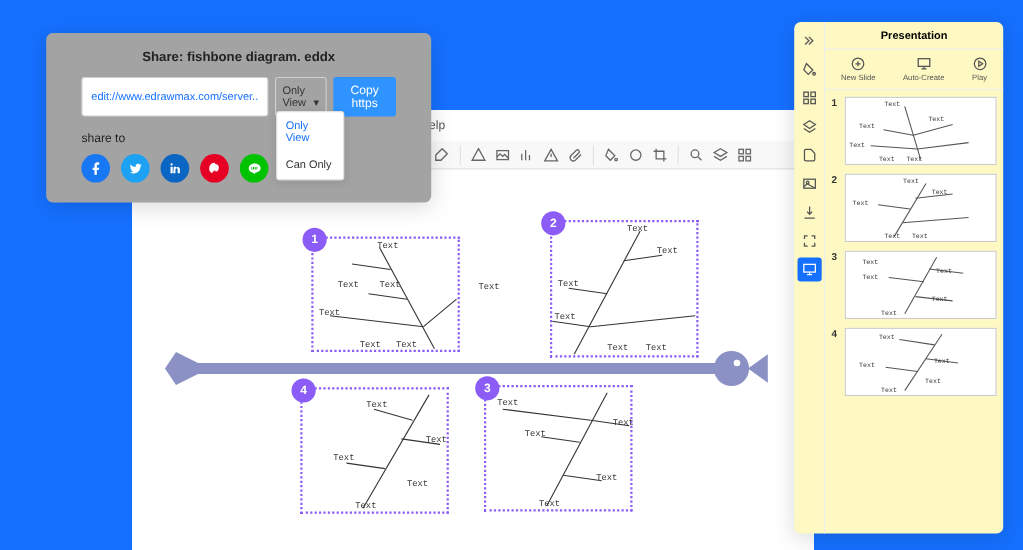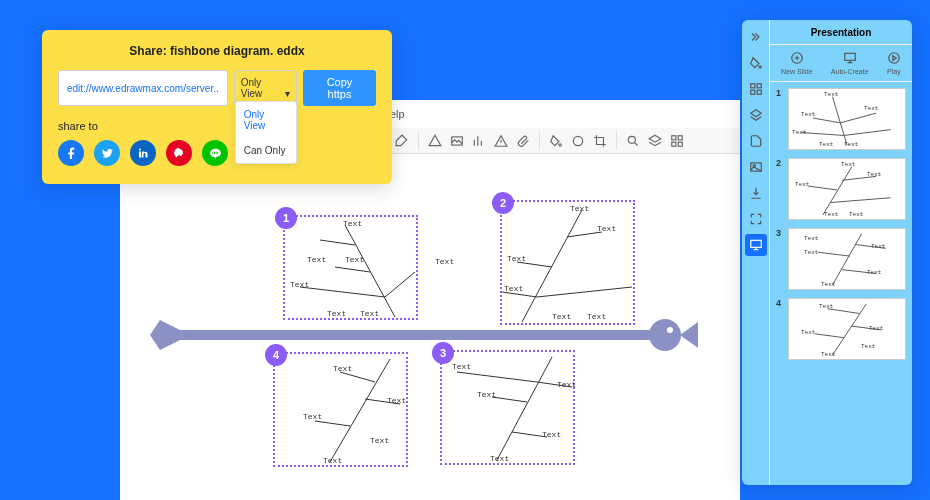--- a/index.html
+++ b/index.html
@@ -75,24 +75,24 @@
       position: absolute;
       font-size: 8px;
       color: #333;
       font-family: Liberation Mono, monospace;
     }
     .share-dialog {
       position: absolute;
       left: 42px;
       top: 30px;
       width: 350px;
-      background: #fde047;
+      background: #a3a3a3;
       border-radius: 6px;
       box-shadow: 0 4px 20px rgba(0,0,0,0.15);
-      padding: 14px 16px 18px;
+      padding: 14px 32px 18px;
     }
     .share-title {
       text-align: center;
       font-size: 12px;
       font-weight: bold;
       color: #222;
       margin-bottom: 12px;
     }
     .share-desc {
       font-size: 11px;
@@ -170,23 +170,23 @@
       align-items: center;
       justify-content: center;
       color: #fff;
       font-size: 12px;
       cursor: pointer;
     }
     .presentation-panel {
       position: absolute;
       right: 18px;
       top: 20px;
-      width: 170px;
+      width: 190px;
       height: 465px;
-      background: #7dd3fc;
+      background: #fef9c3;
       border-radius: 6px;
       box-shadow: 0 4px 20px rgba(0,0,0,0.15);
       display: flex;
     }
     .side-icons {
       width: 28px;
       border-right: 1px solid #eee;
       display: flex;
       flex-direction: column;
       align-items: center;

